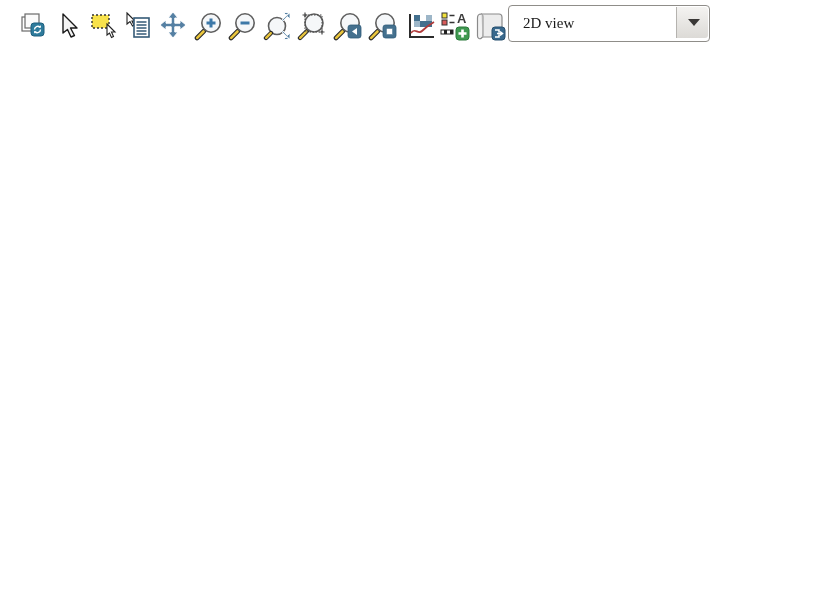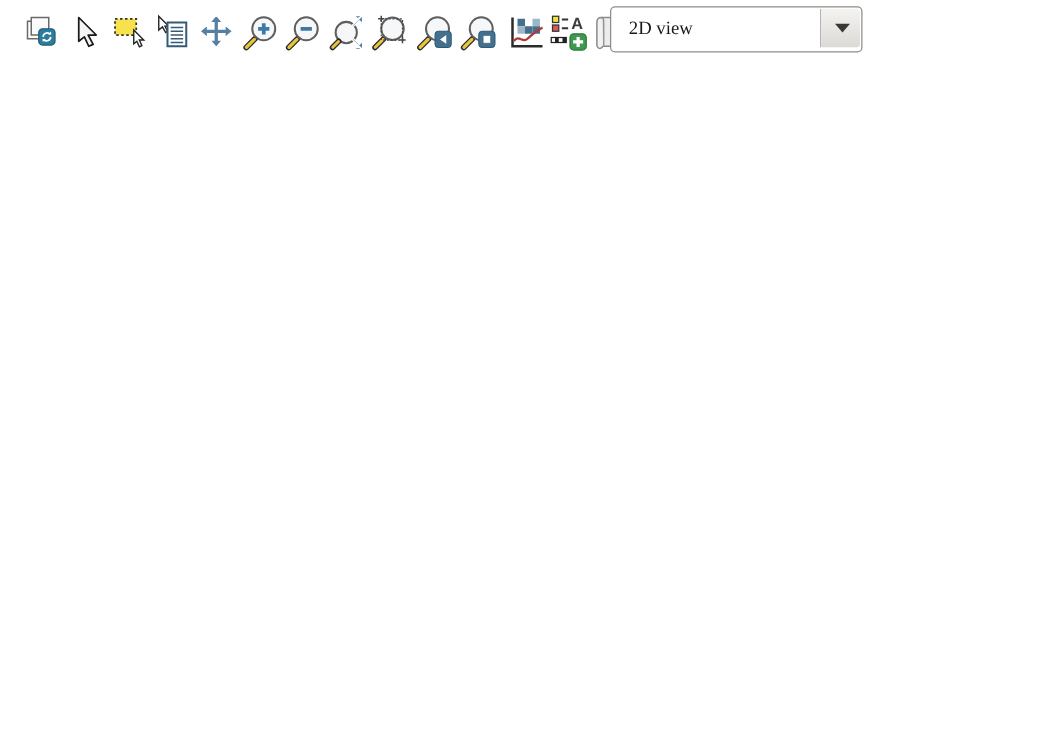--- a/index.html
+++ b/index.html
@@ -98,16 +98,16 @@
   </svg>
 
   <svg class="ticon" style="position:absolute;left:475px;top:10px" width="32" height="32" viewBox="0 0 32 32">
     <path d="M6 4 C3.5 4 2.5 6 2.5 8 L2.5 26 C2.5 28.5 5 29.5 6.5 28 L8 26.5 L8 7 Z" fill="#f2f2f2" stroke="#8a8a8a" stroke-width="1.2"></path>
     <path d="M6 4 L24 4 C26 4 27 5.5 27 7.5 L27 27 L7.5 27" fill="#ececec" stroke="#8a8a8a" stroke-width="1.2"></path>
     <path d="M8 26.5 L8 7 C8 5 7.5 4 6 4" fill="#e0e0e0" stroke="#8a8a8a" stroke-width="1"></path>
     <rect x="17" y="17" width="13" height="13" rx="3" fill="#38688c" stroke="#274f6e" stroke-width="1"></rect>
     <path d="M20 20 h4 v2.5 M20 27 h4 v-2.5 M22 23.5 h5 M25 21.5 l2.5 2 -2.5 2" fill="none" stroke="#fff" stroke-width="1.5"></path>
   </svg>
 
-  <div id="combo1" style="position:absolute;left:488px;top:5px;width:200px;height:35px;background:#fff;border:1px solid #8f8d89;border-radius:4px">
+  <div id="combo1" style="position:absolute;left:508px;top:5px;width:200px;height:35px;background:#fff;border:1px solid #8f8d89;border-radius:4px">
     <span style="position:absolute;left:14px;top:9px;font-size:15px;color:#1a1a1a">2D view</span>
     <div style="position:absolute;right:1px;top:1px;width:31px;height:31px;background:linear-gradient(#f4f3f1,#dcdad6);border-left:1px solid #b5b3af;border-radius:0 3px 3px 0"></div>
     <div style="position:absolute;right:9px;top:13px;width:0;height:0;border-left:6.5px solid transparent;border-right:6.5px solid transparent;border-top:7.5px solid #3a3836"></div>
   </div>
 </body></html>

